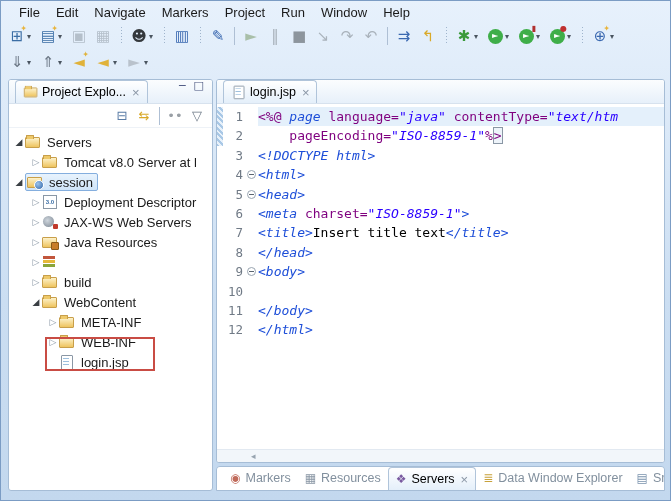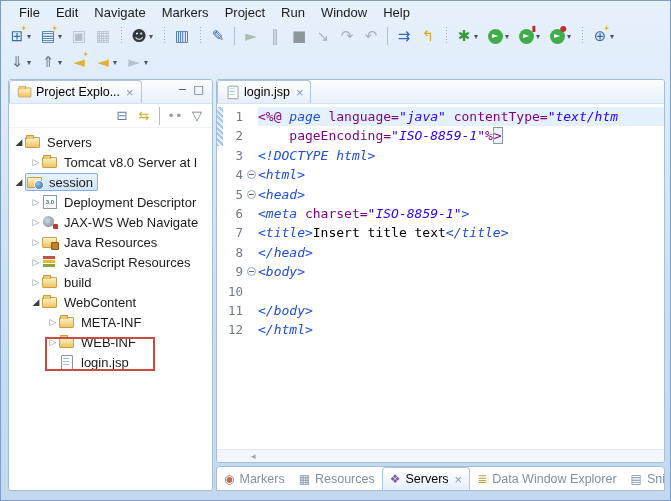--- a/index.html
+++ b/index.html
@@ -20,22 +20,22 @@
   .badge{position:absolute;top:0px;right:2px;font-size:8px;line-height:1;font-family:"DejaVu Sans",sans-serif;}
   .dd{font-size:8px;color:#4a5560;margin-left:-2px;width:9px;flex:none;font-family:"DejaVu Sans",sans-serif;}
   .tb-sep{width:1px;height:18px;background:#aebfd4;margin:0 4px;flex:none;}
   .tb-grip{width:4px;height:18px;margin:0 4px;flex:none;
      background:repeating-linear-gradient(#9fb4cc 0 1px,transparent 1px 3px);background-size:1px 100%;background-repeat:repeat-y;background-position:center;}
   
   .panel{position:absolute;background:#fff;border:1px solid #a6bdd6;border-radius:3px;box-sizing:border-box;overflow:hidden;}
   .explorer{left:7px;top:78px;width:205px;height:412px;}
   .editor{left:215px;top:78px;width:449px;height:384px;}
   .bottomview{left:215px;top:465px;width:449px;height:25px;border-radius:4px 4px 0 0;}
-  .tabbar{height:23px;display:flex;align-items:center;background:linear-gradient(#fbfdfe,#e7f0fa);
-     border-bottom:1px solid #d7e2ee;padding-left:0;}
+  .tabbar{height:23px;display:flex;align-items:flex-start;background:linear-gradient(#fbfdfe,#e7f0fa);
+     border-bottom:1px solid #d7e2ee;padding-left:6px;}
   .tab{display:flex;align-items:center;height:22px;padding:0 7px;font-size:12.5px;color:#82909e;
      border-radius:4px 4px 0 0;white-space:nowrap;}
   .tab.active{background:linear-gradient(#ffffff,#e4effa);border:1px solid #b0c4da;border-bottom:none;color:#000;}
   .tab .close{margin-left:6px;color:#8b97a6;font-size:13px;line-height:1;}
   .winbtns{margin-left:auto;display:flex;align-items:center;gap:8px;padding:0 8px 4px 0;}
   .winbtn{font-size:11px;color:#44507c;line-height:1;font-family:"DejaVu Sans",sans-serif;}
   
   .localbar{height:23px;display:flex;align-items:center;justify-content:flex-end;background:#fff;
      border-bottom:1px solid #eef2f7;padding-right:4px;}
   .localbar .tbtn{width:22px;}
@@ -266,31 +266,30 @@
           </span>
         </div>
         <div class="trow" style="padding-left: 21px;">
           <span class="exp">▷</span>
           <span class="ico deployment-descriptor"></span>
           <span class="lbl">Deployment Descriptor</span>
         </div>
         <div class="trow" style="padding-left: 21px;">
           <span class="exp">▷</span>
           <span class="ico jaxws"></span>
-          <span class="lbl">JAX-WS Web Navigate</span>
+          <span class="lbl">JAX-WS Web Servers</span>
         </div>
         <div class="trow" style="padding-left: 21px;">
           <span class="exp">▷</span>
           <span class="ico java-resources"></span>
           <span class="lbl">Java Resources</span>
         </div>
         <div class="trow" style="padding-left: 21px;">
           <span class="exp">▷</span>
           <span class="ico js-resources"></span>
-          <span class="lbl">JavaScript Resources</span>
         </div>
         <div class="trow" style="padding-left: 21px;">
           <span class="exp">▷</span>
           <span class="ico folder"></span>
           <span class="lbl">build</span>
         </div>
         <div class="trow" style="padding-left: 21px;">
           <span class="exp open">◢</span>
           <span class="ico folder"></span>
           <span class="lbl">WebContent</span>

